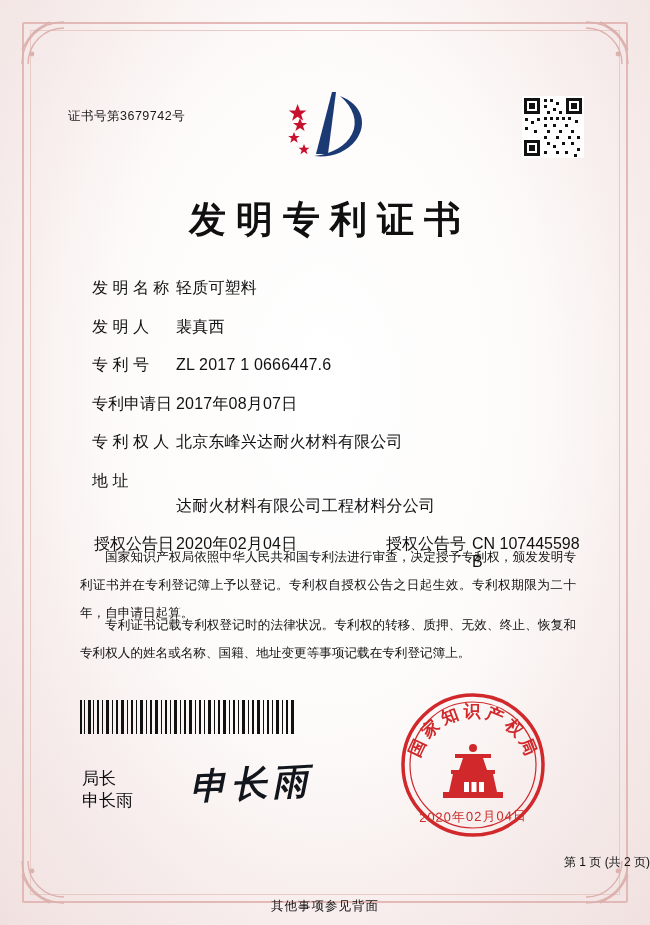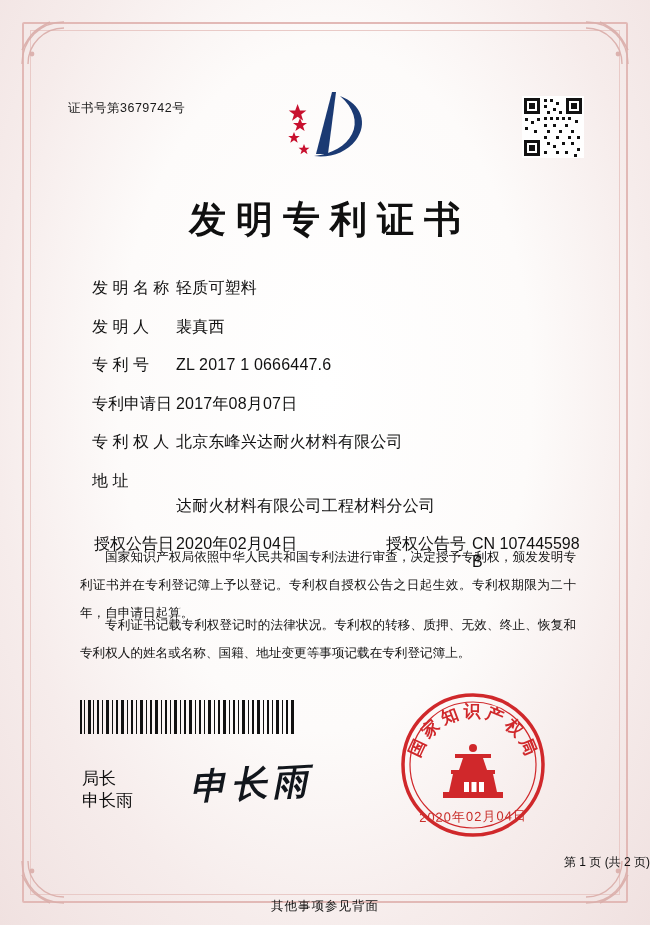--- a/index.html
+++ b/index.html
@@ -48,21 +48,21 @@
   .corner svg { display:block; width:46px; height:46px; }
   .c-tl { left: 20px;  top: 20px; }
   .c-tr { right: 20px; top: 20px; transform: scaleX(-1); }
   .c-bl { left: 20px;  bottom: 20px; transform: scaleY(-1); }
   .c-br { right: 20px; bottom: 20px; transform: scale(-1,-1); }
 
   
   .cert-no {
     position: absolute;
     left: 68px;
-    top: 100px;
+    top: 108px;
     font-size: 12.5px;
     color: #1a1a1a;
     letter-spacing: .5px;
     white-space: nowrap;
   }
   .logo {
     position: absolute;
     left: 50%;
     top: 88px;
     transform: translateX(-50%);

